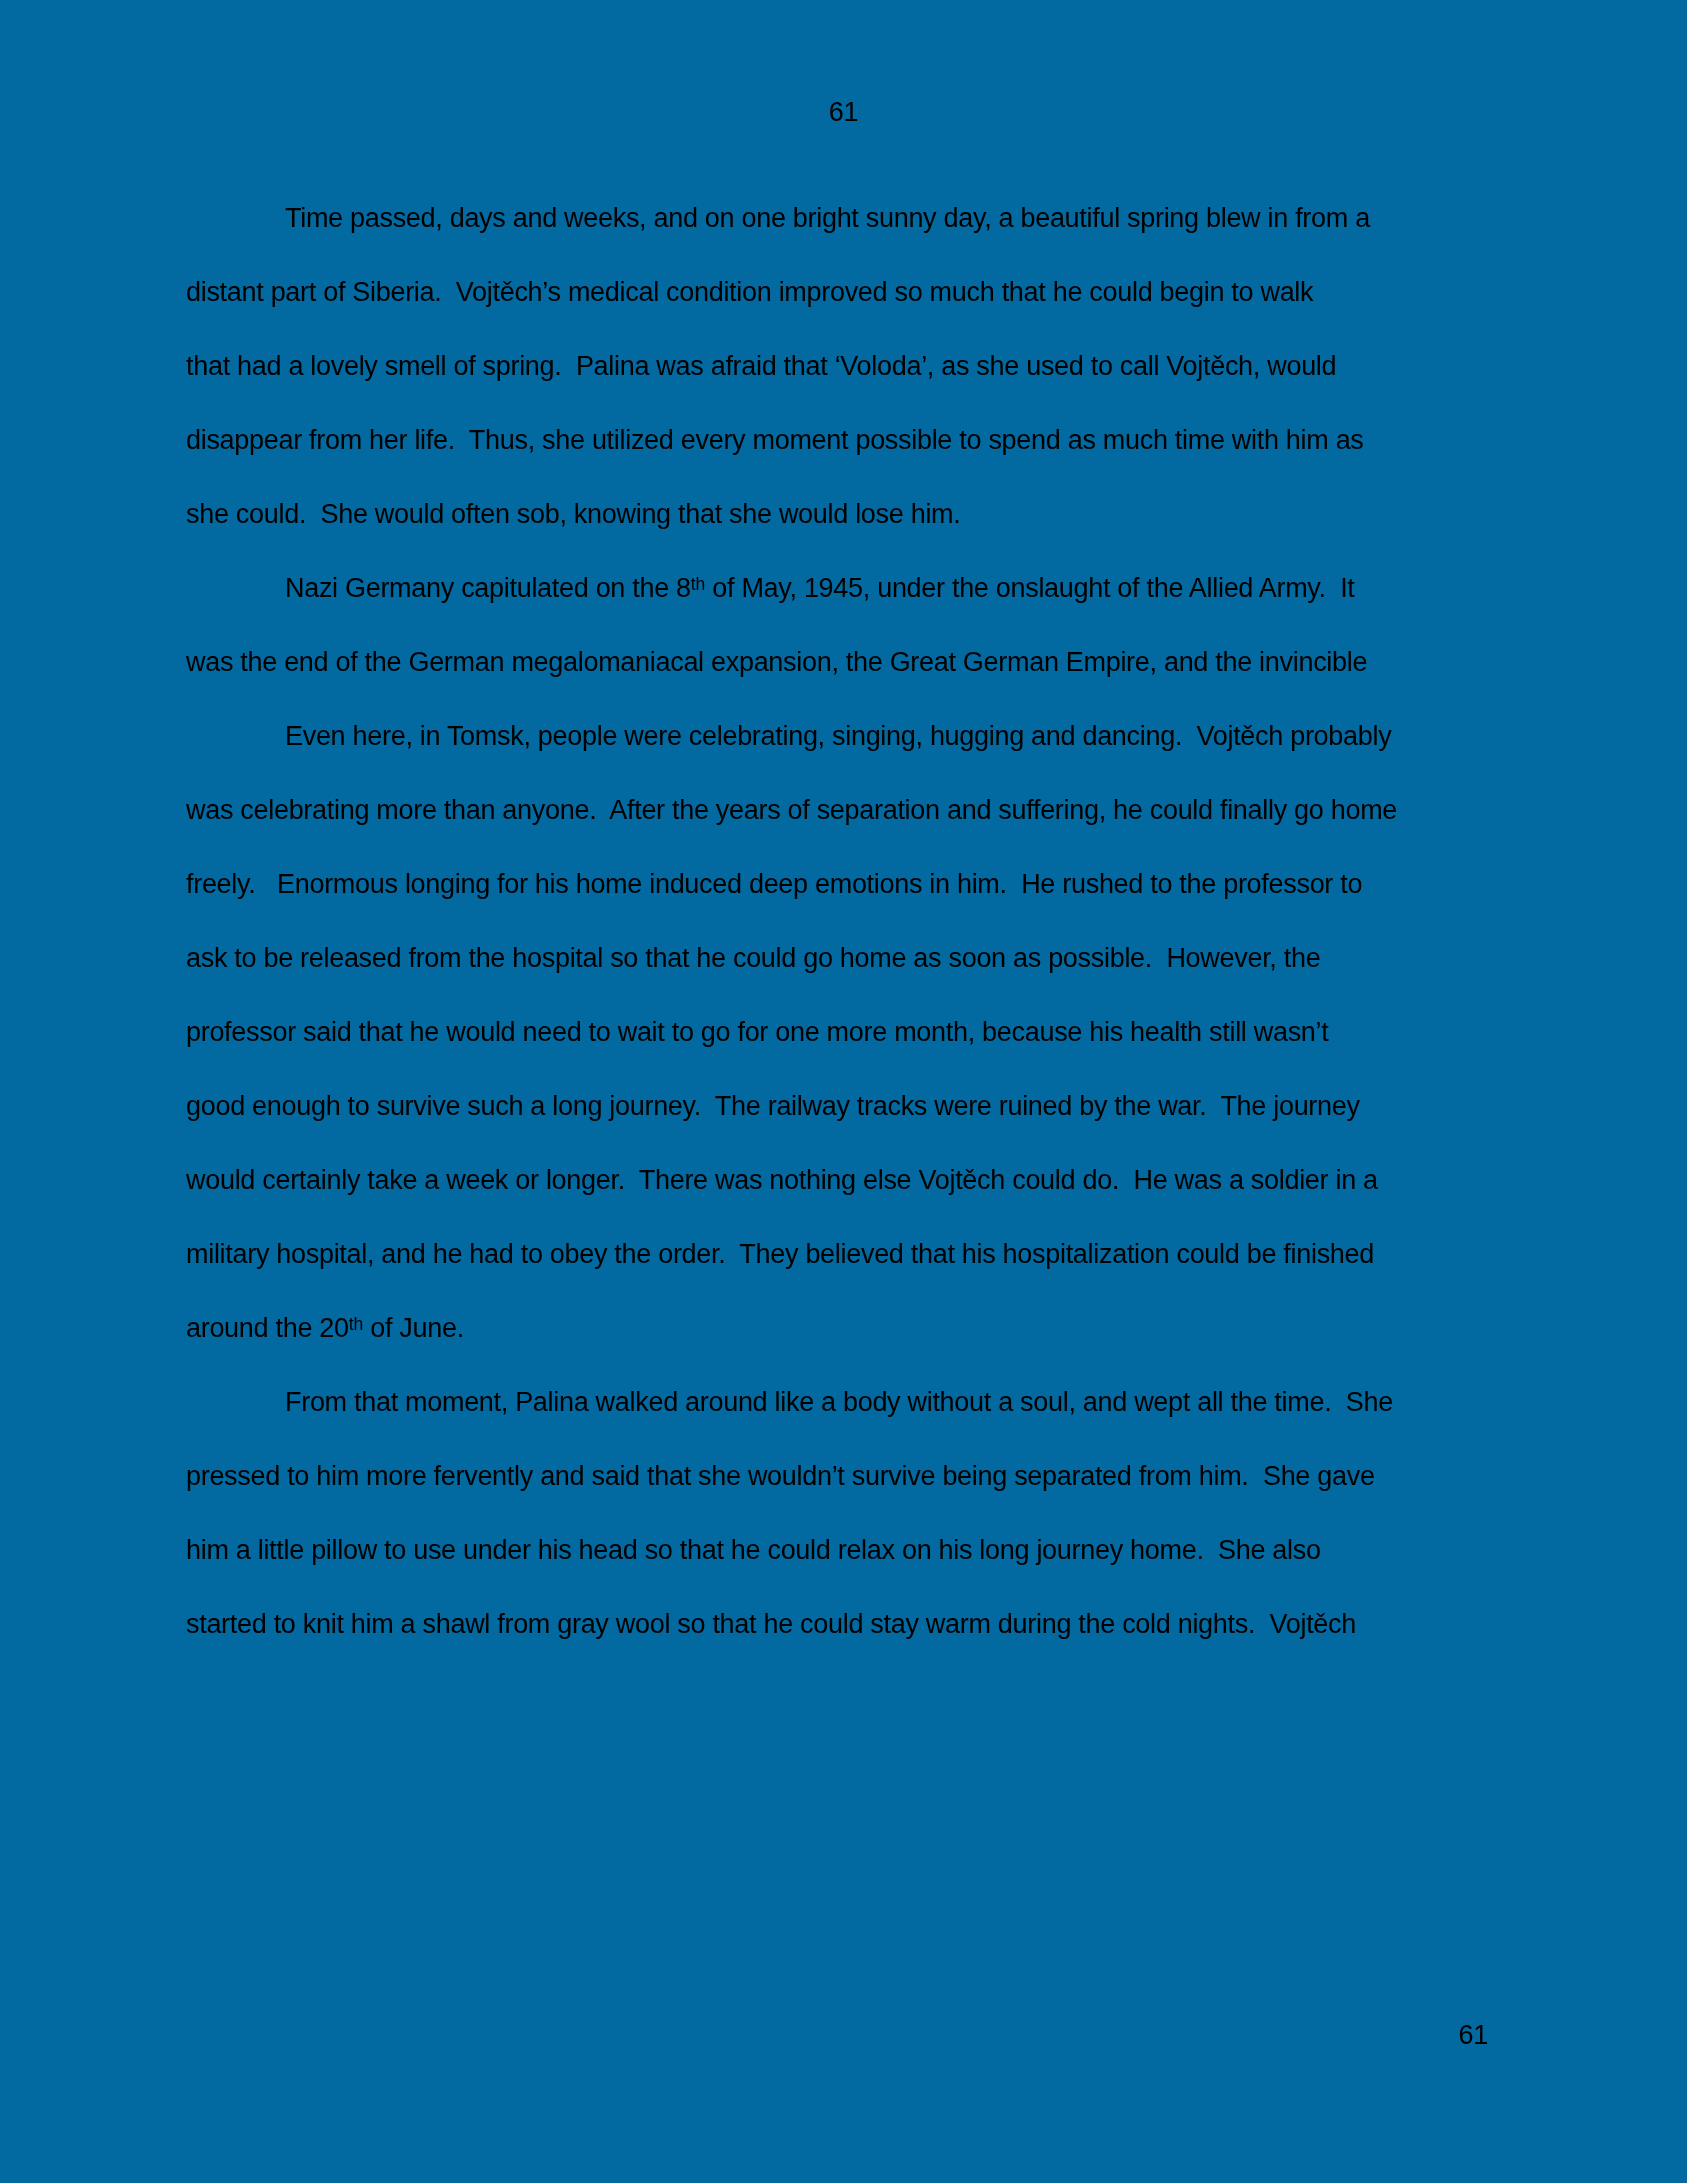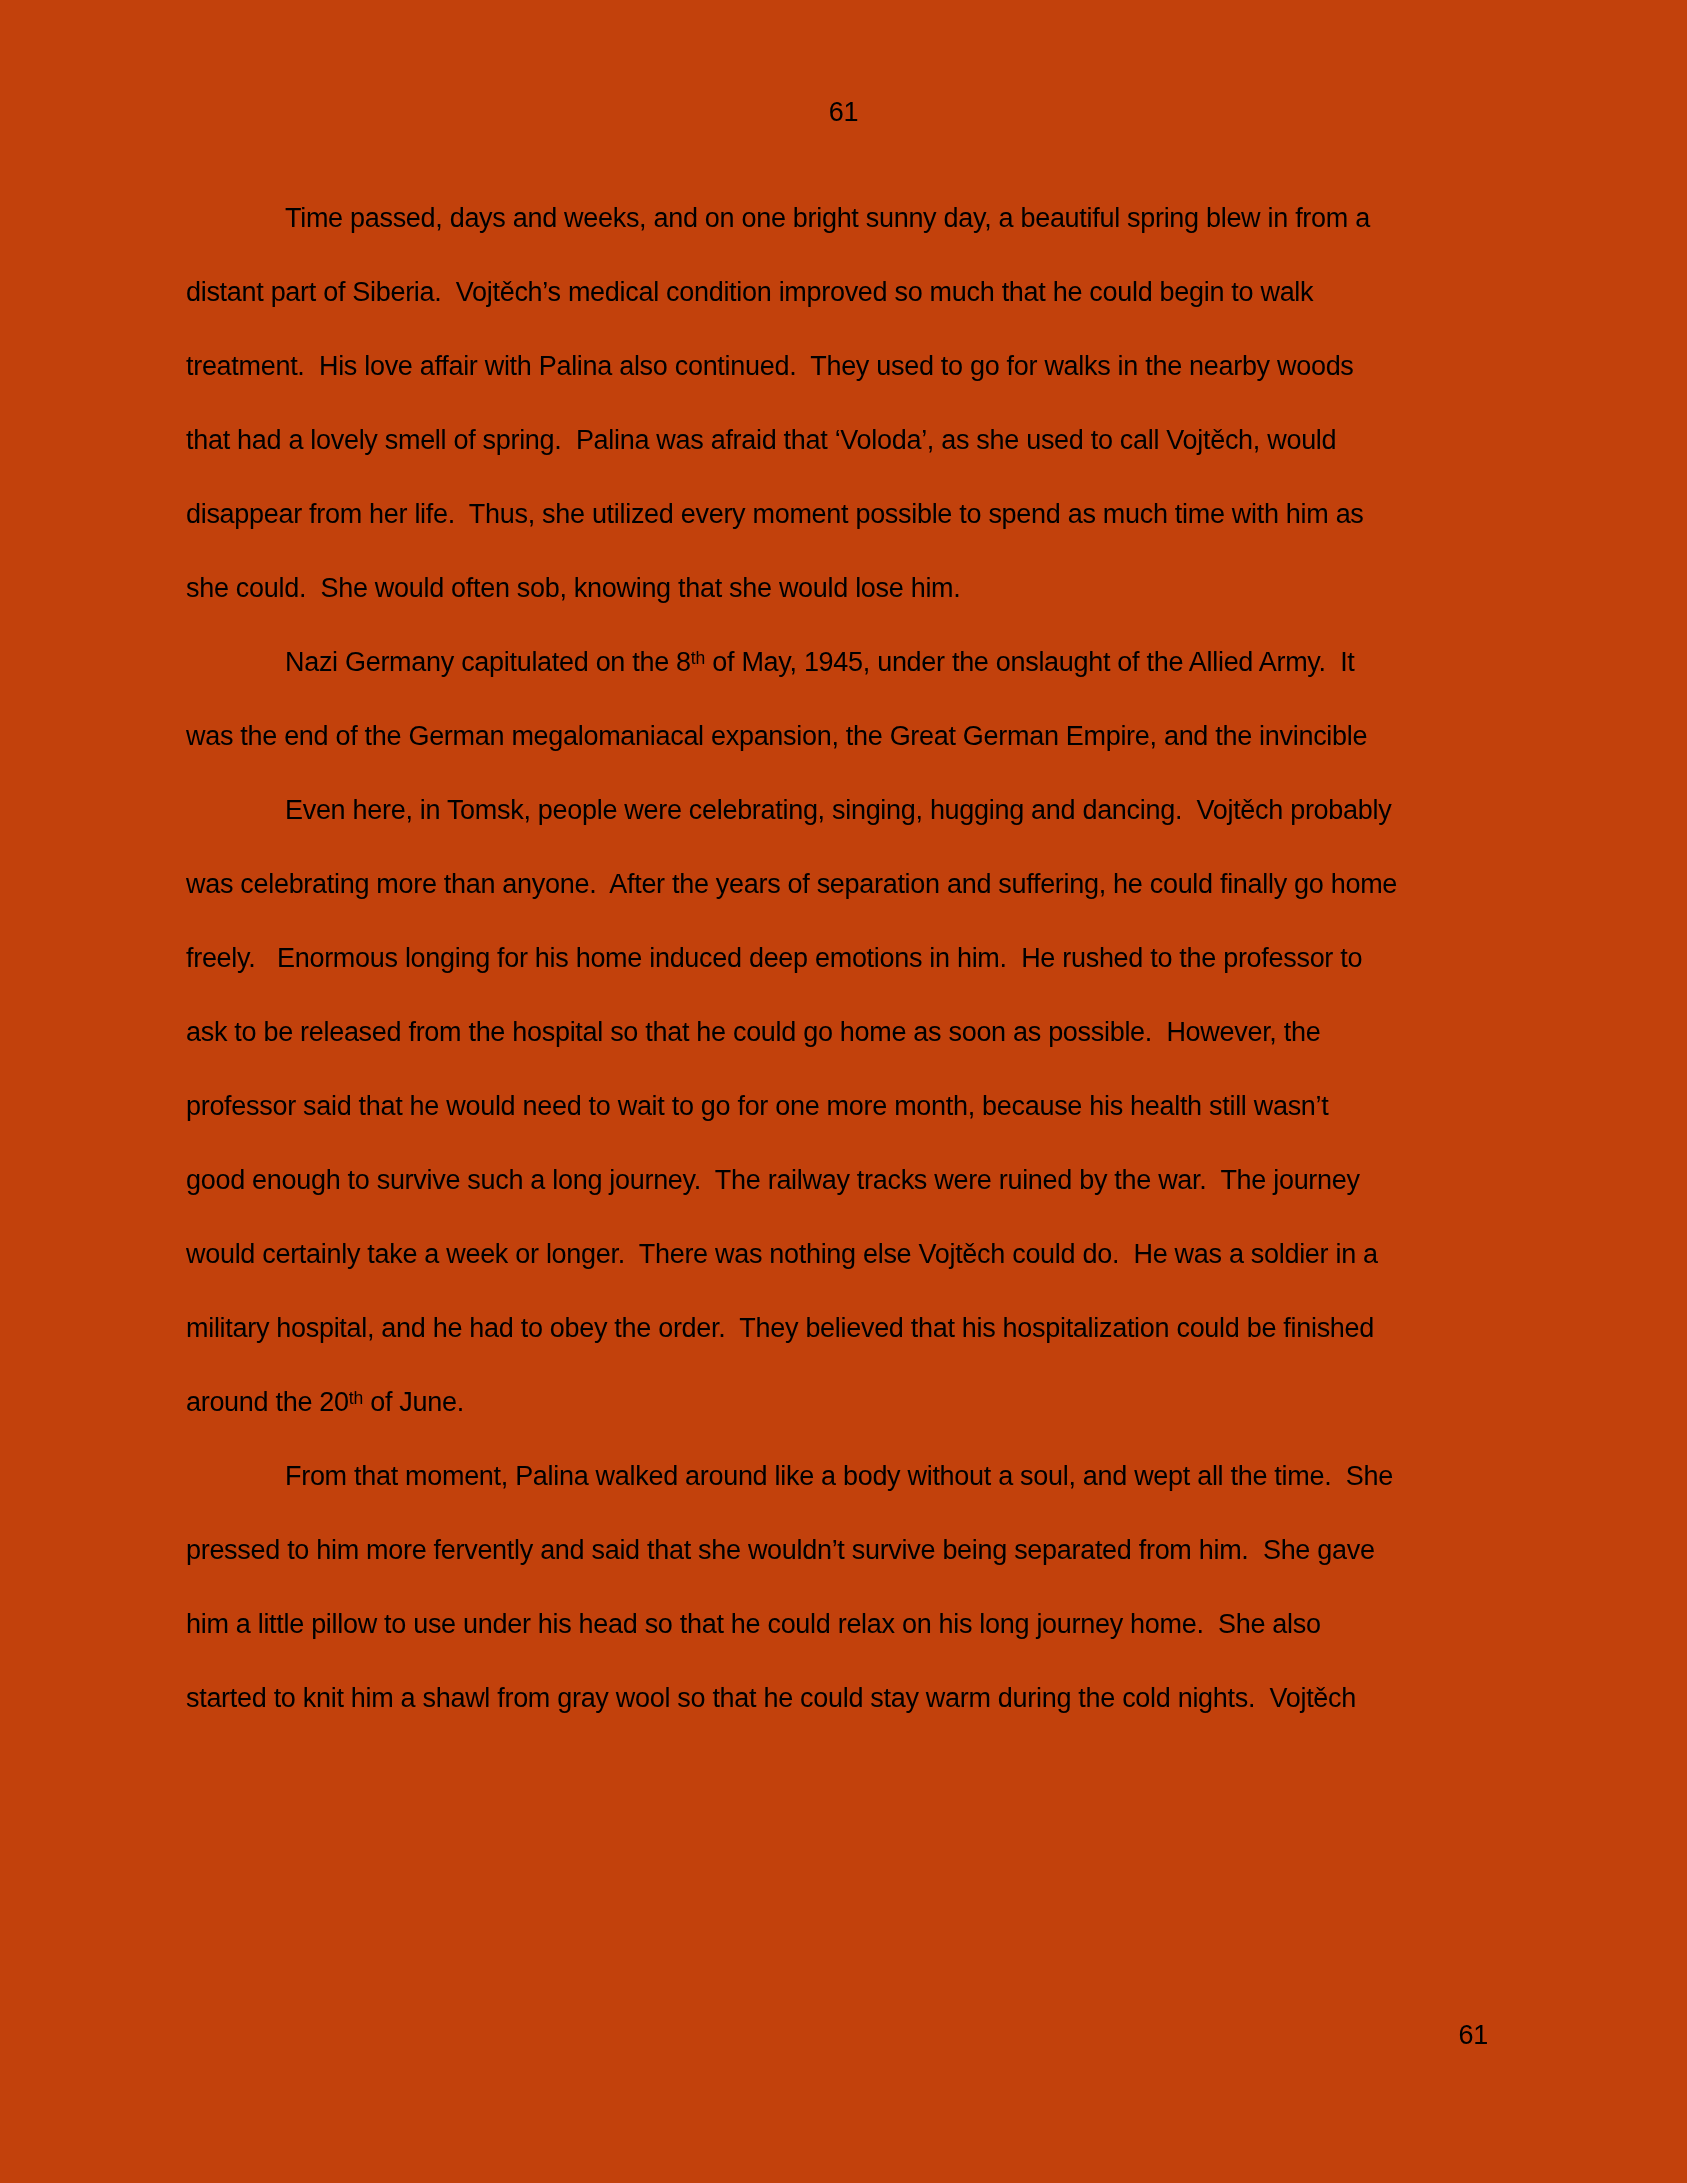--- a/index.html
+++ b/index.html
@@ -4,21 +4,21 @@
 <style>
   html, body {
     margin: 0;
     padding: 0;
     background: #ffffff;
   }
   .page {
     position: relative;
     width: 1687px;
     height: 2183px;
-    background: #c2410c;
+    background: #0369a1;
     color: #000000;
     font-family: "Liberation Sans", sans-serif;
     overflow: hidden;
   }
   .page-number-top {
     position: absolute;
     top: 97px;
     left: 0;
     width: 100%;
     text-align: center;
@@ -64,21 +64,20 @@
 </style>
 </head>
 <body>
 
 <div class="page">
   <div class="page-number-top">61</div>
 
   <div class="body-text">
       <div class="line indent">Time passed, days and weeks, and on one bright sunny day, a beautiful spring blew in from a</div>
       <div class="line">distant part of Siberia.  Vojtěch’s medical condition improved so much that he could begin to walk</div>
-      <div class="line">treatment.  His love affair with Palina also continued.  They used to go for walks in the nearby woods</div>
       <div class="line">that had a lovely smell of spring.  Palina was afraid that ‘Voloda’, as she used to call Vojtěch, would</div>
       <div class="line">disappear from her life.  Thus, she utilized every moment possible to spend as much time with him as</div>
       <div class="line">she could.  She would often sob, knowing that she would lose him.</div>
       <div class="line indent">Nazi Germany capitulated on the 8<sup>th</sup> of May, 1945, under the onslaught of the Allied Army.  It</div>
       <div class="line">was the end of the German megalomaniacal expansion, the Great German Empire, and the invincible</div>
       <div class="line indent">Even here, in Tomsk, people were celebrating, singing, hugging and dancing.  Vojtěch probably</div>
       <div class="line">was celebrating more than anyone.  After the years of separation and suffering, he could finally go home</div>
       <div class="line">freely.   Enormous longing for his home induced deep emotions in him.  He rushed to the professor to</div>
       <div class="line">ask to be released from the hospital so that he could go home as soon as possible.  However, the</div>
       <div class="line">professor said that he would need to wait to go for one more month, because his health still wasn’t</div>

